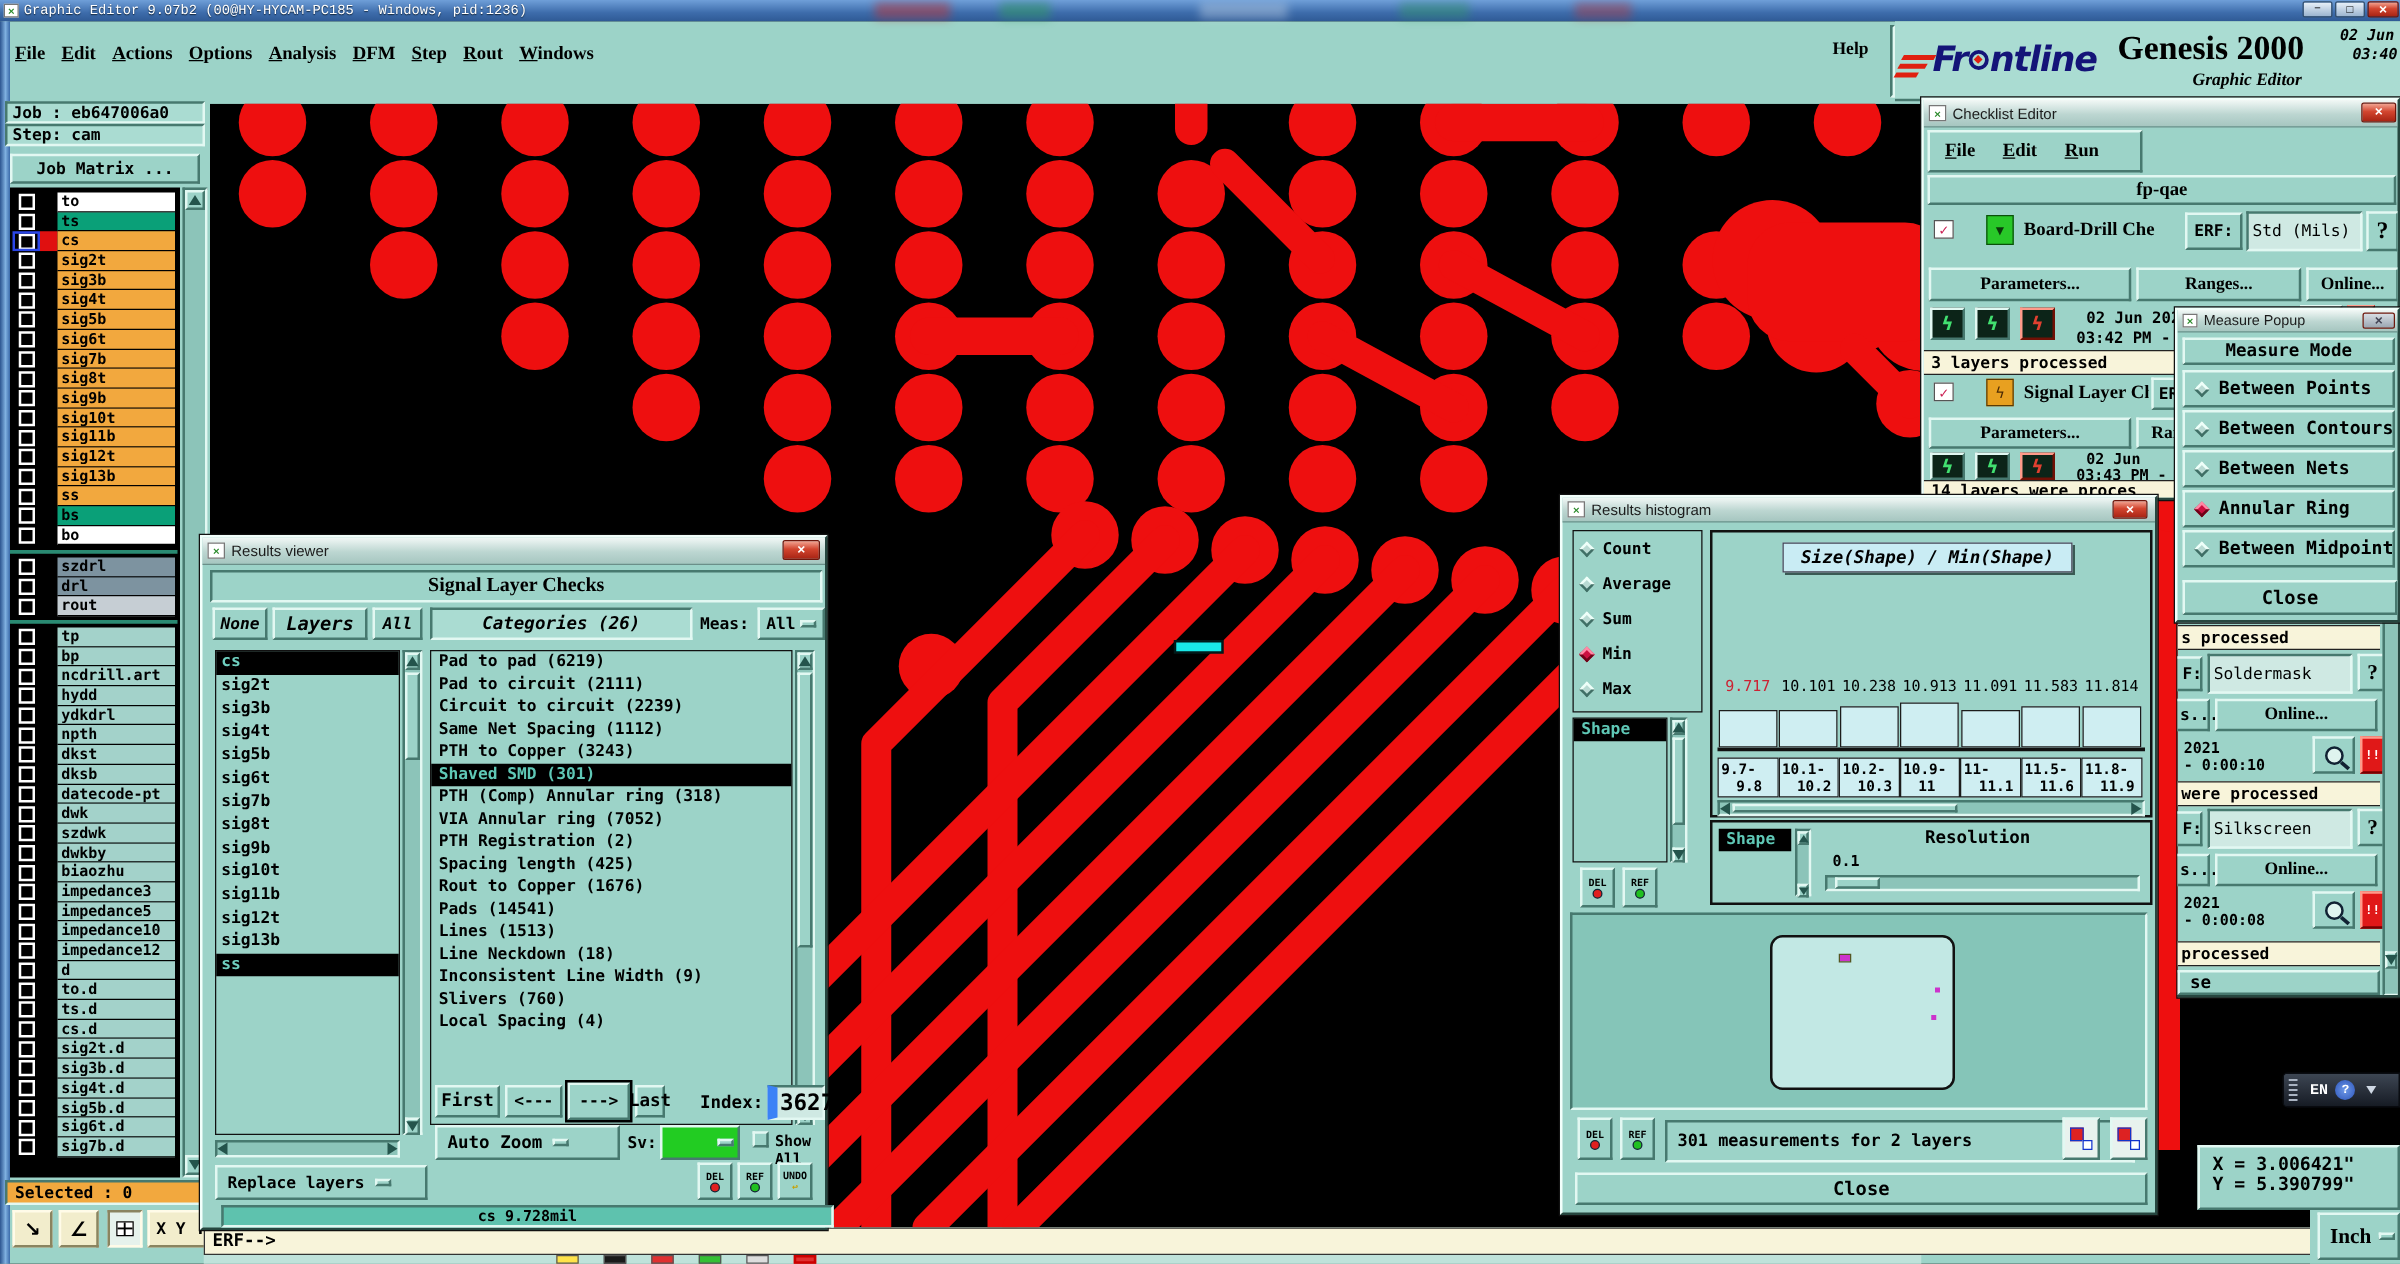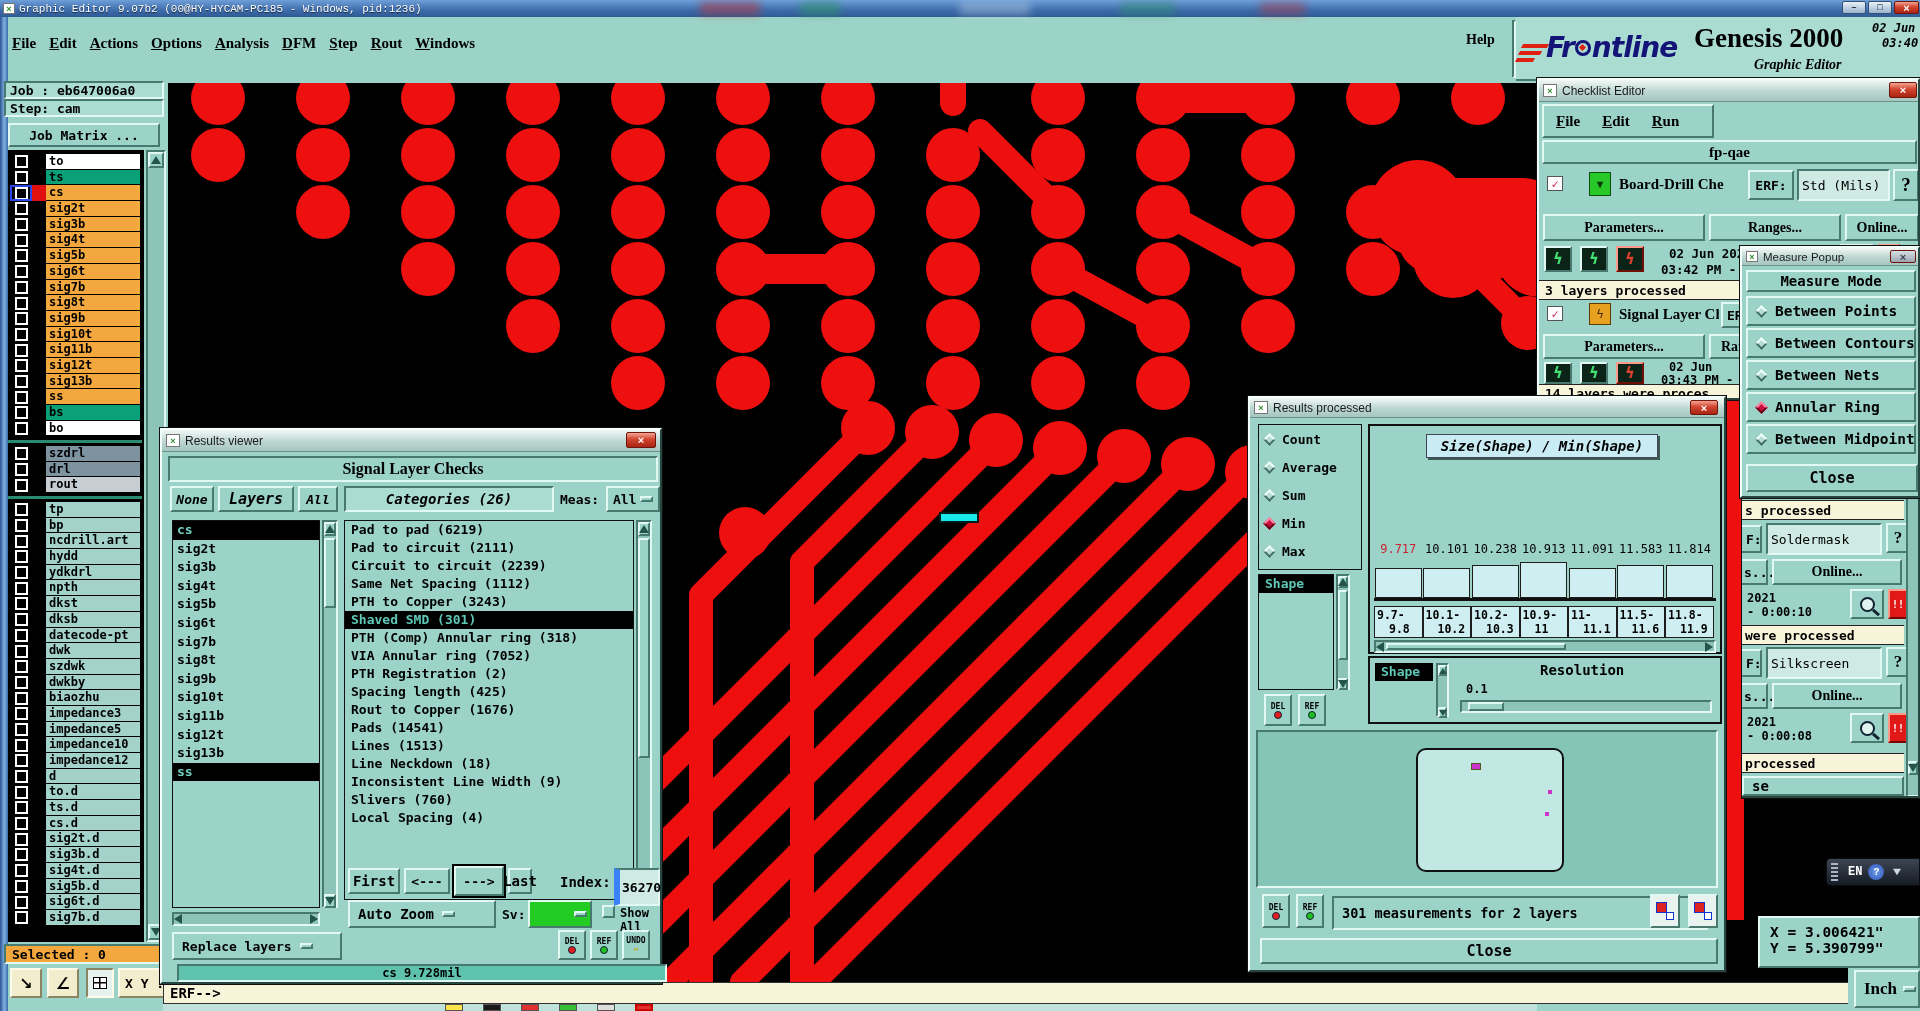--- a/index.html
+++ b/index.html
@@ -625,21 +625,21 @@
     <div class="abs r cc" style="left:0;top:364px;width:12px;height:14px">
         <span class="tri tdn"></span>
       </div>
   </div>
 
   <div class="abs r cc b" style="left:186px;top:438px;width:52px;height:26px;font-size:14px">First</div>
   <div class="abs r cc b" style="left:242px;top:438px;width:46px;height:26px;font-size:13px">&lt;---</div>
   <div class="abs r cc b" style="left:292px;top:436px;width:50px;height:30px;font-size:13px;outline:2px solid #000">---&gt;</div>
   <div class="abs r cc b" style="left:346px;top:438px;width:24px;height:26px;font-size:14px">Last</div>
   <span class="abs b" style="left:398px;top:444px;font-size:14px">Index:</span>
-  <div class="abs s cl b" style="left:452px;top:438px;width:46px;height:38px;background:#cfe9e3;font-size:13px;padding-left:2px;border-left:6px solid #3b82f6">36270</div>
+  <div class="abs s cl b" style="left:452px;top:438px;width:46px;height:28px;background:#cfe9e3;font-size:18px;padding-left:2px;border-left:8px solid #3b82f6">36270</div>
 
   <div class="abs r cl b" style="left:186px;top:470px;width:148px;height:28px;font-size:14px;padding-left:8px;gap:8px">
       <span>Auto Zoom</span>
       <span class="dd"></span>
     </div>
   <span class="abs b" style="left:340px;top:477px;font-size:13px">Sv:</span>
   <div class="abs r cl" style="left:366px;top:470px;width:64px;height:28px;background:#22cc22;justify-content:flex-end;padding-right:3px">
       <span class="dd"></span>
     </div>
   <span class="abs r" style="left:440px;top:475px;width:13px;height:13px"></span>
@@ -758,21 +758,21 @@
   <div class="abs sb s" style="left:164px;top:0;width:14px;height:300px">
     <div class="abs r cc" style="left:0;top:262px;width:10px;height:14px">
         <span class="tri tdn"></span>
       </div>
   </div>
 </div>
 
 <div class="abs" style="left:1248px;top:396px;width:478px;height:576px;background:var(--teal);border:2px solid;border-color:#f2fffb #26463f #26463f #f2fffb;outline:1px solid #111">
   <div class="ttl" style="height:20px">
     <span class="appico">×</span>
-    <span>Results processed</span>
+    <span>Results histogram</span>
     <span class="closeX abs" style="left:440px;top:2px;width:28px;height:15px">×</span>
   </div>
 
   <div class="abs" style="left:8px;top:26px;width:104px;height:146px;border:1.5px solid #111">
 
       <div class="strow">
         <span class="dia"></span>
         <span>Count</span>
       </div>
 

